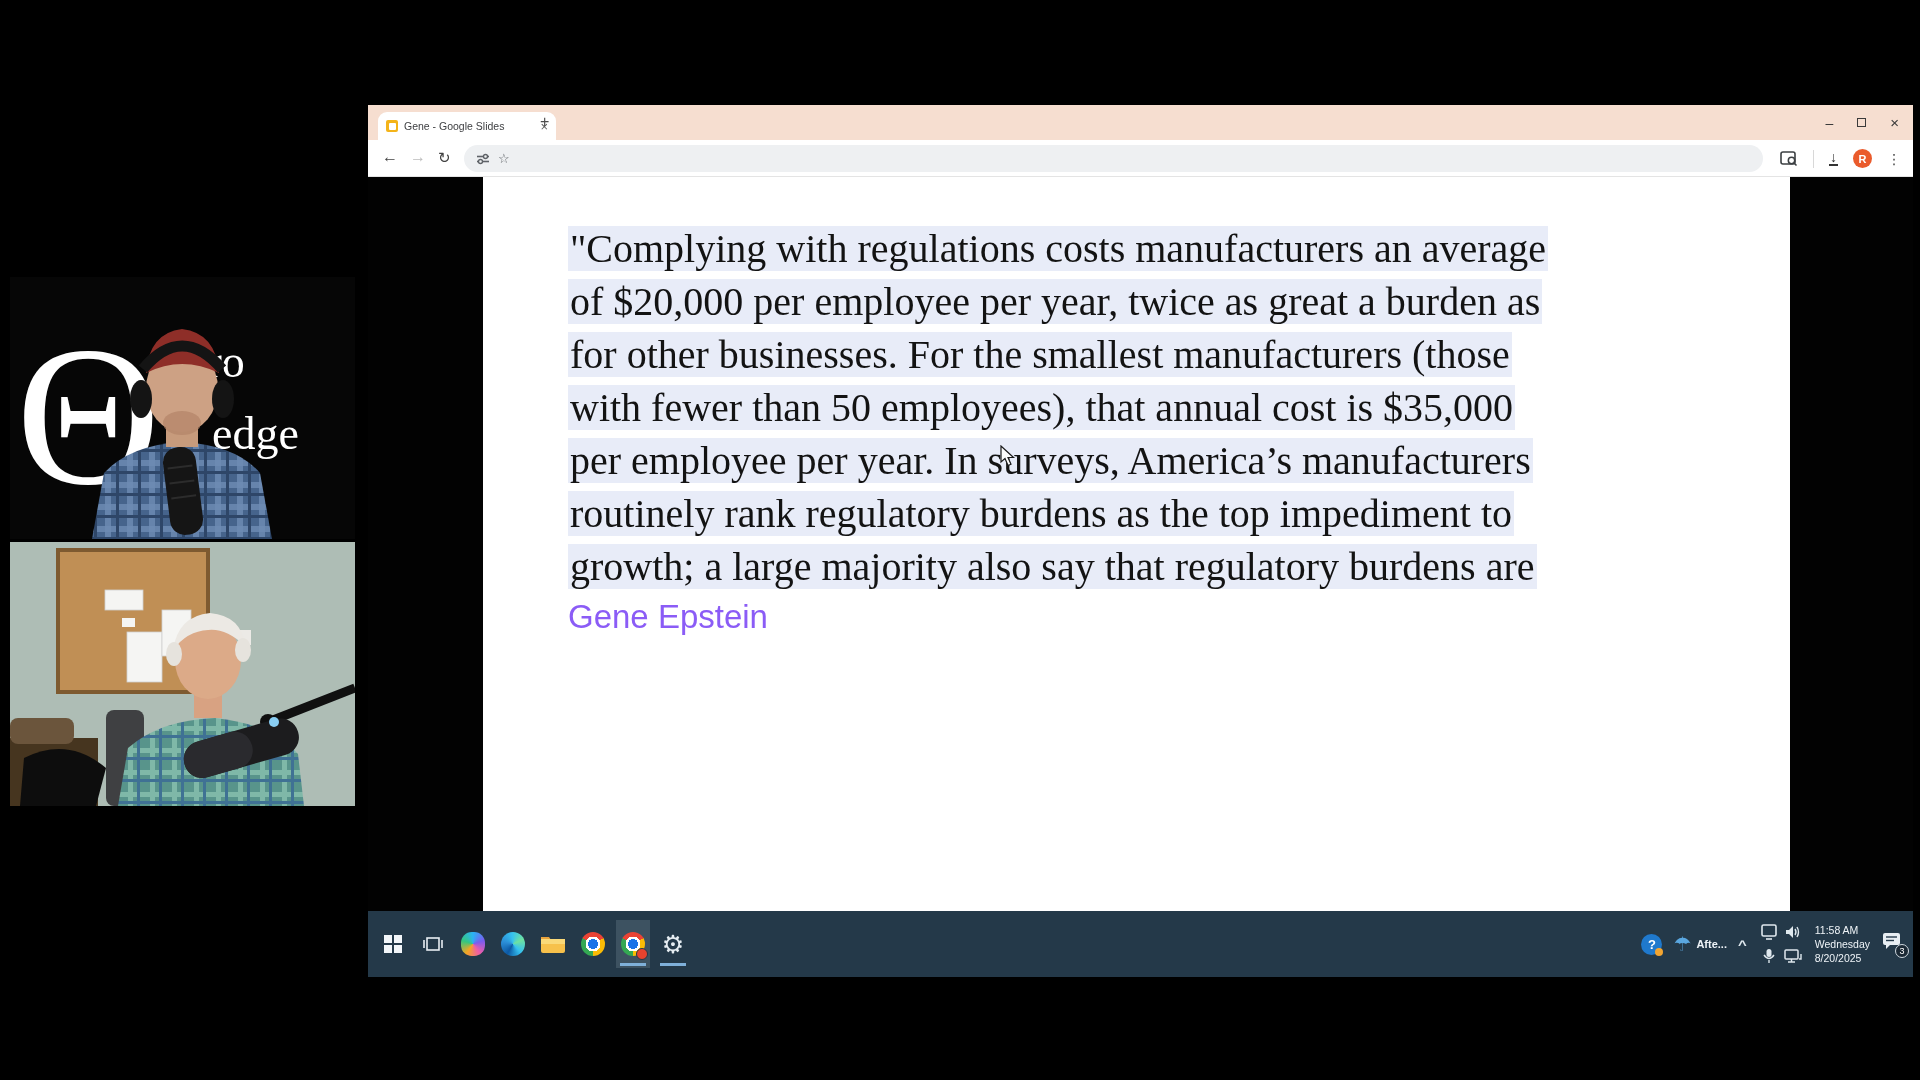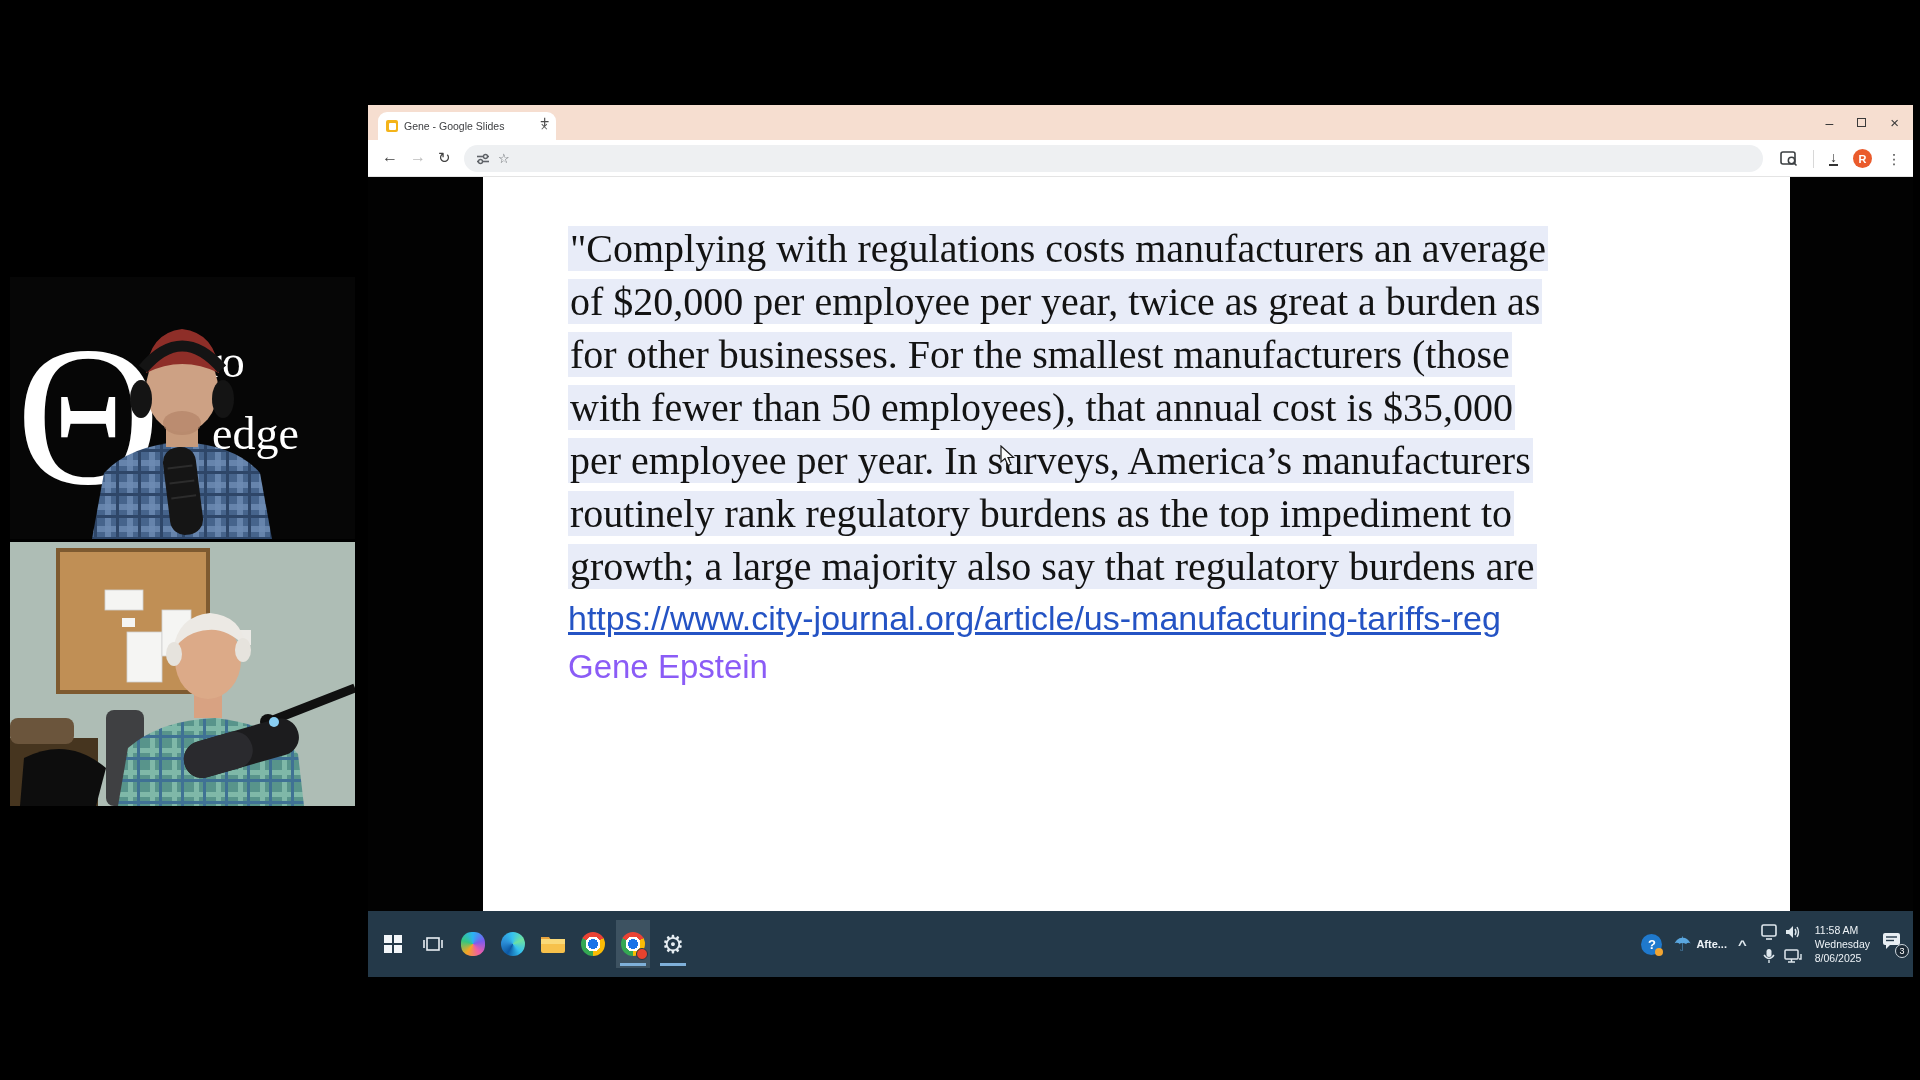--- a/index.html
+++ b/index.html
@@ -148,21 +148,20 @@
     <div class="content">
       <div class="slide">
         <div class="textblock">
           <div class="qline"><span>"Complying with regulations costs manufacturers an average</span></div>
           <div class="qline"><span>of $20,000 per employee per year, twice as great a burden as</span></div>
           <div class="qline"><span>for other businesses. For the smallest manufacturers (those</span></div>
           <div class="qline"><span>with fewer than 50 employees), that annual cost is $35,000</span></div>
           <div class="qline"><span>per employee per year. In surveys, America’s manufacturers</span></div>
           <div class="qline"><span>routinely rank regulatory burdens as the top impediment to</span></div>
           <div class="qline"><span>growth; a large majority also say that regulatory burdens are</span></div>
-          <div class="linkline">https://www.city-journal.org/article/us-manufacturing-tariffs-reg</div>
           <div class="authorline">Gene Epstein</div>
         </div>
       </div>
       <svg class="cursor" width="16" height="22" viewBox="0 0 16 22">
         <path d="M1,1 L1,17 L5,13.5 L8,20.5 L11,19.2 L8,12.5 L13.5,12.5 Z" fill="#fdfdfd" stroke="#1a1a1a" stroke-width="1.2"></path>
       </svg>
     </div>
   </div>
 
   <div class="taskbar">
@@ -239,21 +238,21 @@
               <rect x="1" y="2" width="13" height="9" rx="1" fill="none" stroke="#dfe8ee" stroke-width="1.5"></rect>
               <line x1="4" y1="14" x2="11" y2="14" stroke="#dfe8ee" stroke-width="1.5"></line>
               <line x1="7.5" y1="11" x2="7.5" y2="14" stroke="#dfe8ee" stroke-width="1.5"></line>
               <path d="M15,11 L17,11 L17,6" fill="none" stroke="#dfe8ee" stroke-width="1.4"></path>
             </svg>
         </div>
       </div>
       <div class="clock">
         <span>11:58 AM</span>
         <span>Wednesday</span>
-        <span>8/06/2025</span>
+        <span>8/20/2025</span>
       </div>
       <div class="notif">
         <svg width="22" height="18" viewBox="0 0 22 18">
           <rect x="2" y="1" width="17" height="12" rx="2" fill="#e8eef3"></rect>
           <path d="M5,13 L5,17 L9,13 Z" fill="#e8eef3"></path>
           <line x1="5" y1="5" x2="16" y2="5" stroke="#243949" stroke-width="1.4"></line>
           <line x1="5" y1="8.5" x2="13" y2="8.5" stroke="#243949" stroke-width="1.4"></line>
         </svg>
         <span class="notif-badge">3</span>
       </div>

